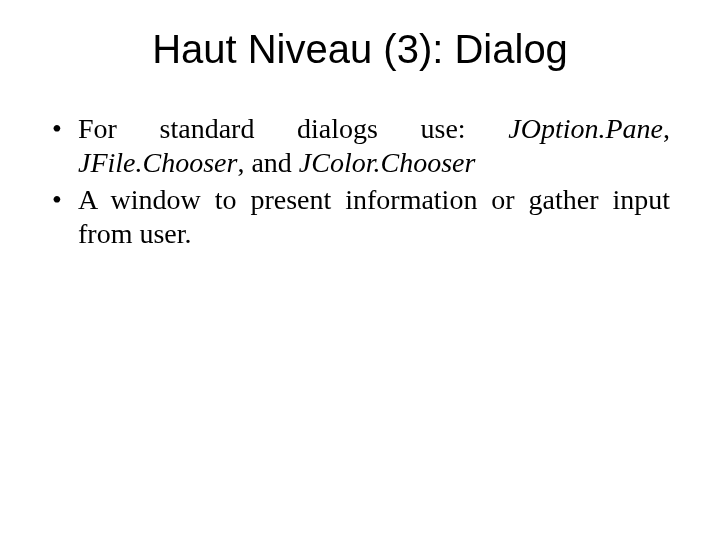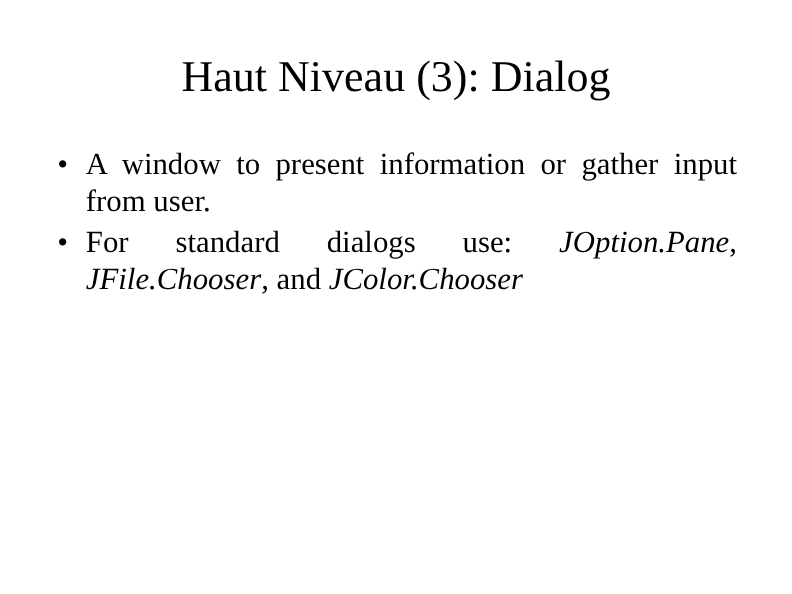--- a/index.html
+++ b/index.html
@@ -11,24 +11,24 @@
     font-family: "Times New Roman", Times, serif;
     color: #000000;
   }
   .slide {
     box-sizing: border-box;
     width: 720px;
     height: 540px;
     padding: 20px 50px 40px 50px;
   }
   .title {
-    font-family: Liberation Serif, serif;
+    font-family: Liberation Sans, sans-serif;
     font-size: 40px;
     text-align: center;
-    margin: 26px 0 40px 0;
+    margin: 7px 0 40px 0;
     font-weight: normal;
   }
   ul.bullets {
     list-style: none;
     margin: 0;
     padding: 0;
   }
   ul.bullets > li {
     position: relative;
     padding-left: 28px;
@@ -48,19 +48,19 @@
   .italic { font-style: italic; }
 </style>
 </head>
 <body>
 
 <div class="slide">
   <h1 class="title">Haut Niveau (3): Dialog</h1>
 
   <ul class="bullets">
     <li>
-      <span>A window to present information or gather input from user.</span>
+      <span>For standard dialogs use: </span><span class="italic">JOption.Pane</span><span>, </span><span class="italic">JFile.Chooser</span><span>, and </span><span class="italic">JColor.Chooser</span>
     </li>
     <li>
-      <span>For standard dialogs use: </span><span class="italic">JOption.Pane</span><span>, </span><span class="italic">JFile.Chooser</span><span>, and </span><span class="italic">JColor.Chooser</span>
+      <span>A window to present information or gather input from user.</span>
     </li>
   </ul>
 </div>
 
 </body></html>

